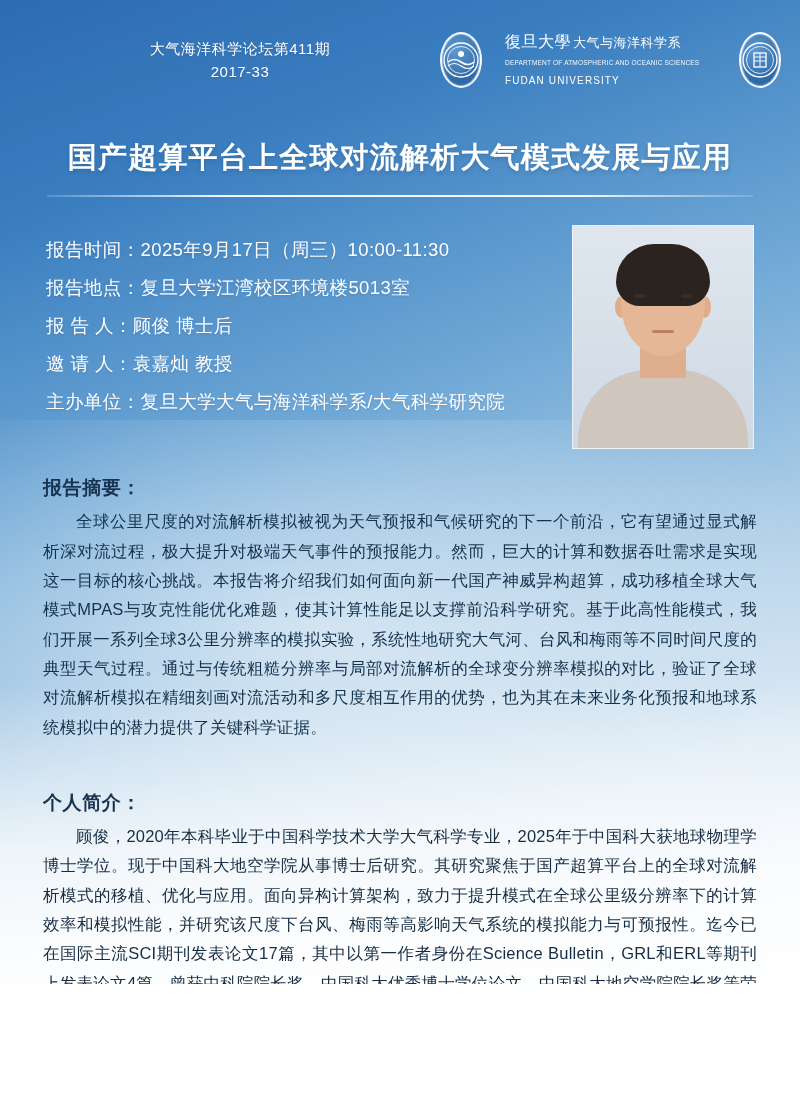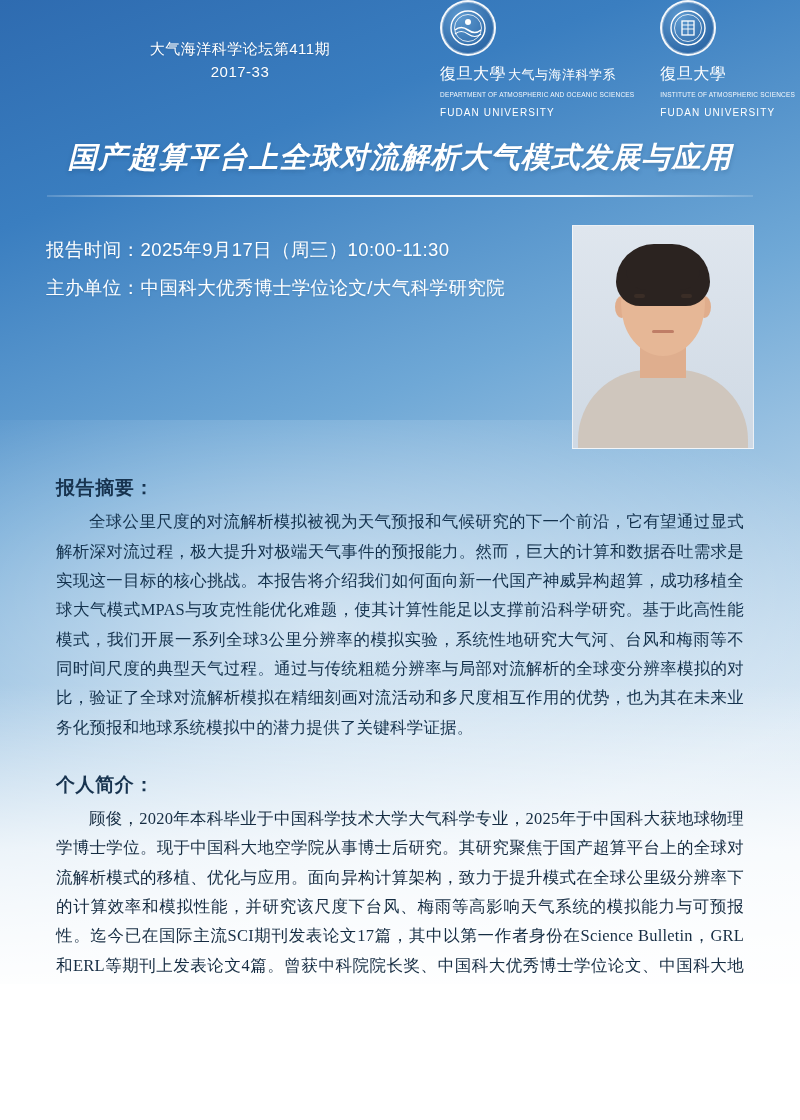--- a/index.html
+++ b/index.html
@@ -62,23 +62,22 @@
   .logos {
     flex: 1;
     display: flex;
     align-items: center;
     justify-content: flex-end;
     gap: 26px;
     padding-right: 8px;
   }
   .logo-block {
     display: flex;
-    align-items: flex-start;
-    gap: 9px;
-    flex-direction: column;
+    align-items: flex-end;
+    gap: 23px;
   }
   .seal {
     width: 52px;
     height: 52px;
     border-radius: 50%;
     border: 2px solid rgba(255,255,255,0.95);
     background: radial-gradient(circle at 35% 30%, #5e9ad0, #2f6aa8 70%);
     display: flex;
     align-items: center;
     justify-content: center;
@@ -109,21 +108,20 @@
     font-size: 10px;
     letter-spacing: 1.1px;
     margin-top: 2px;
     white-space: nowrap;
   }
 
   
   .title-wrap {
     margin: 46px 0 0 0;
     padding: 0 46px;
-    font-style: italic;
   }
   .title {
     color: #ffffff;
     font-size: 29px;
     font-weight: bold;
     letter-spacing: 1.2px;
     text-align: center;
     text-shadow: 0 2px 4px rgba(20,60,100,0.25);
     line-height: 1.35;
   }
@@ -234,41 +232,41 @@
     top: 104px;
     transform: translateX(-50%);
     width: 22px;
     height: 3px;
     border-radius: 3px;
     background: #bf7d66;
   }
 
   
   .section {
-    padding: 0 56px;
+    padding: 0 43px;
     margin-top: 26px;
   }
   .section-title {
     font-size: 19px;
     font-weight: bold;
     color: #17334f;
     letter-spacing: 0.6px;
     margin-bottom: 6px;
   }
   .section-body {
     font-size: 16.5px;
     line-height: 1.78;
     color: #152c42;
     text-align: justify;
     text-indent: 2em;
     letter-spacing: 0.2px;
-    font-family: Liberation Serif, serif;
+    font-family: Liberation Sans, sans-serif;
   }
   .section-abstract .section-body { color: #14324d; }
-  .section-bio { margin-top: 30px; }
+  .section-bio { margin-top: 48px; }
 </style>
 </head>
 <body>
 
 <div class="poster">
   <div class="layer">
 
     <div class="header">
       <div class="forum-lines">
         <div>大气海洋科学论坛第411期</div>
@@ -323,21 +321,30 @@
       <div class="title">国产超算平台上全球对流解析大气模式发展与应用</div>
       <div class="title-rule"></div>
     </div>
 
     <div class="info-row">
       <div class="info-list">
         <div class="info-item">
           <span class="info-label">报告时间：</span><span>2025年9月17日（周三）10:00-11:30</span>
         </div>
         <div class="info-item">
-          <span class="info-label">主办单位：</span><span>中国科大优秀博士学位论文/大气科学研究院</span>
+          <span class="info-label">报告地点：</span><span>复旦大学江湾校区环境楼5013室</span>
+        </div>
+        <div class="info-item">
+          <span class="info-label">报 告 人：</span><span>顾俊 博士后</span>
+        </div>
+        <div class="info-item">
+          <span class="info-label">邀 请 人：</span><span>袁嘉灿 教授</span>
+        </div>
+        <div class="info-item">
+          <span class="info-label">主办单位：</span><span>复旦大学大气与海洋科学系/大气科学研究院</span>
         </div>
       </div>
 
       <div class="portrait" aria-label="报告人照片">
         <div class="body"></div>
         <div class="neck"></div>
         <div class="ear-l"></div>
         <div class="ear-r"></div>
         <div class="head"></div>
         <div class="hair"></div>

